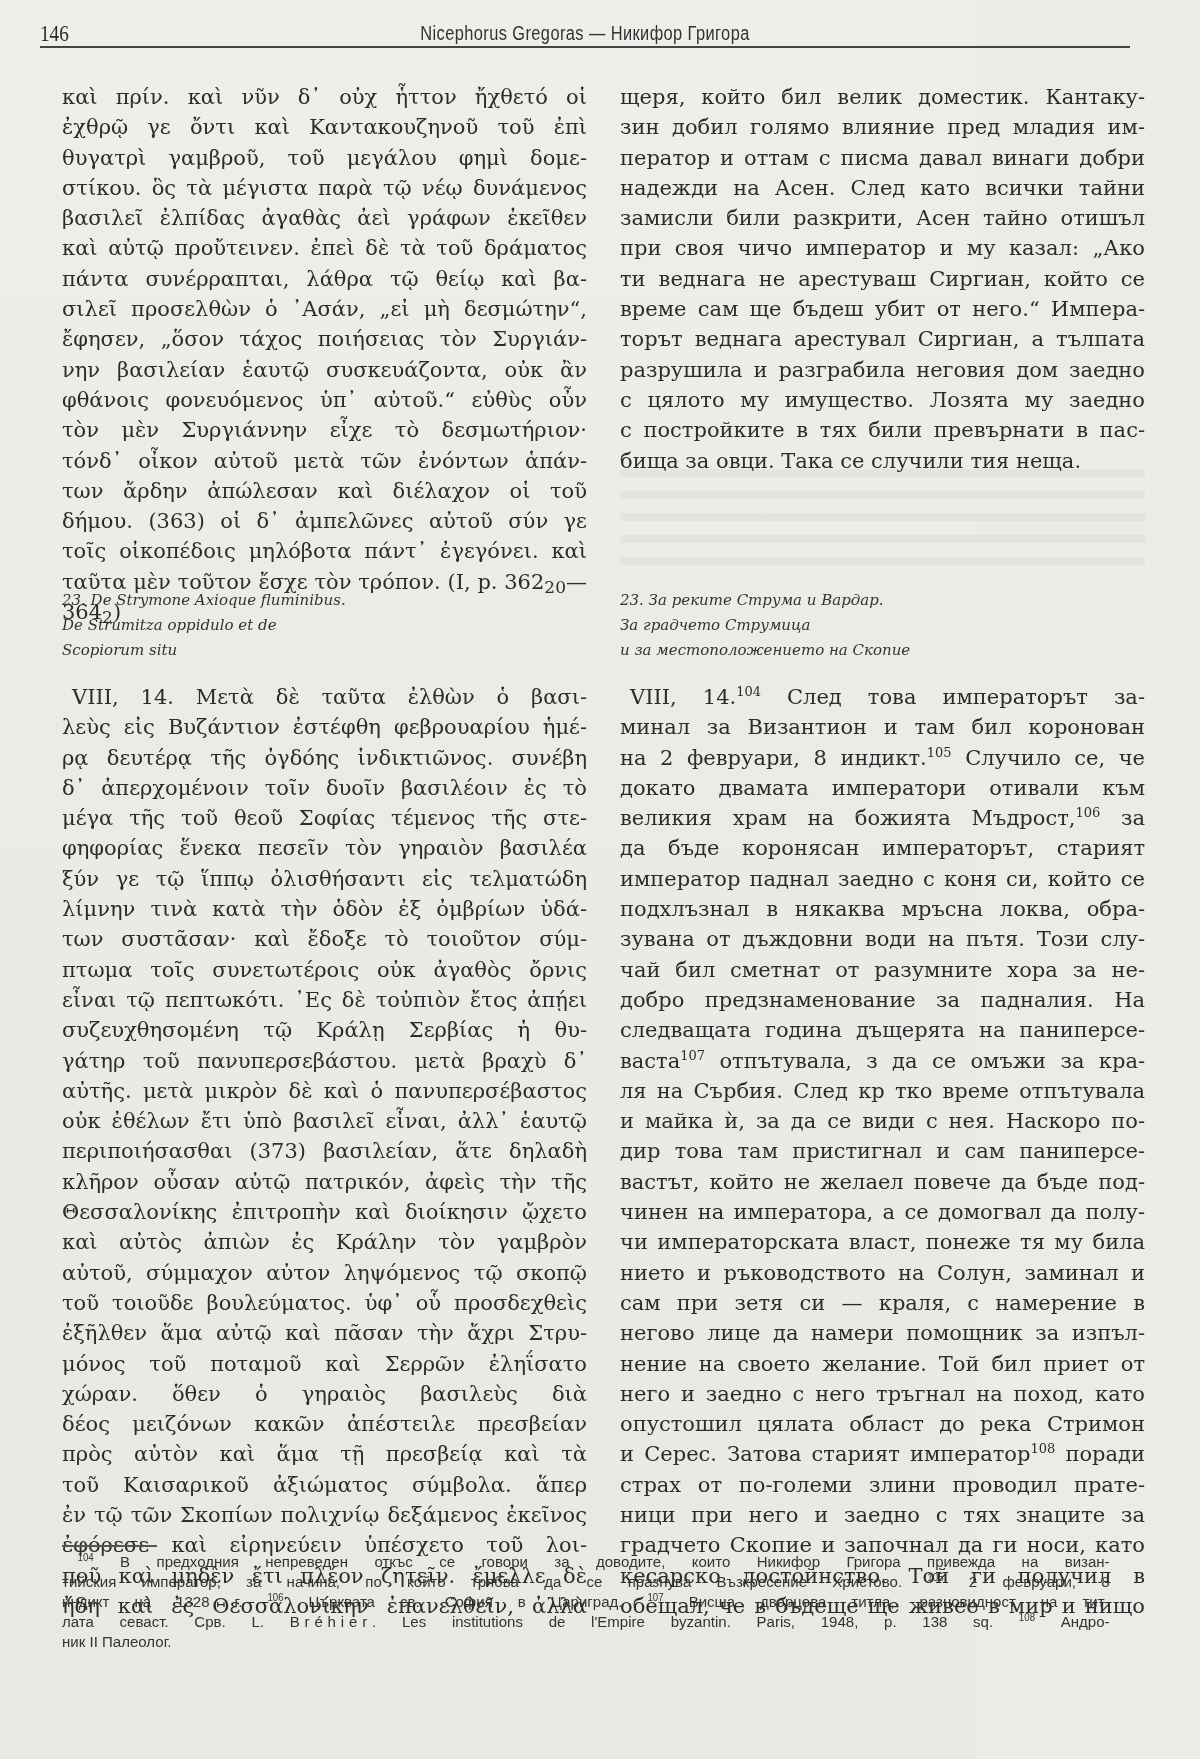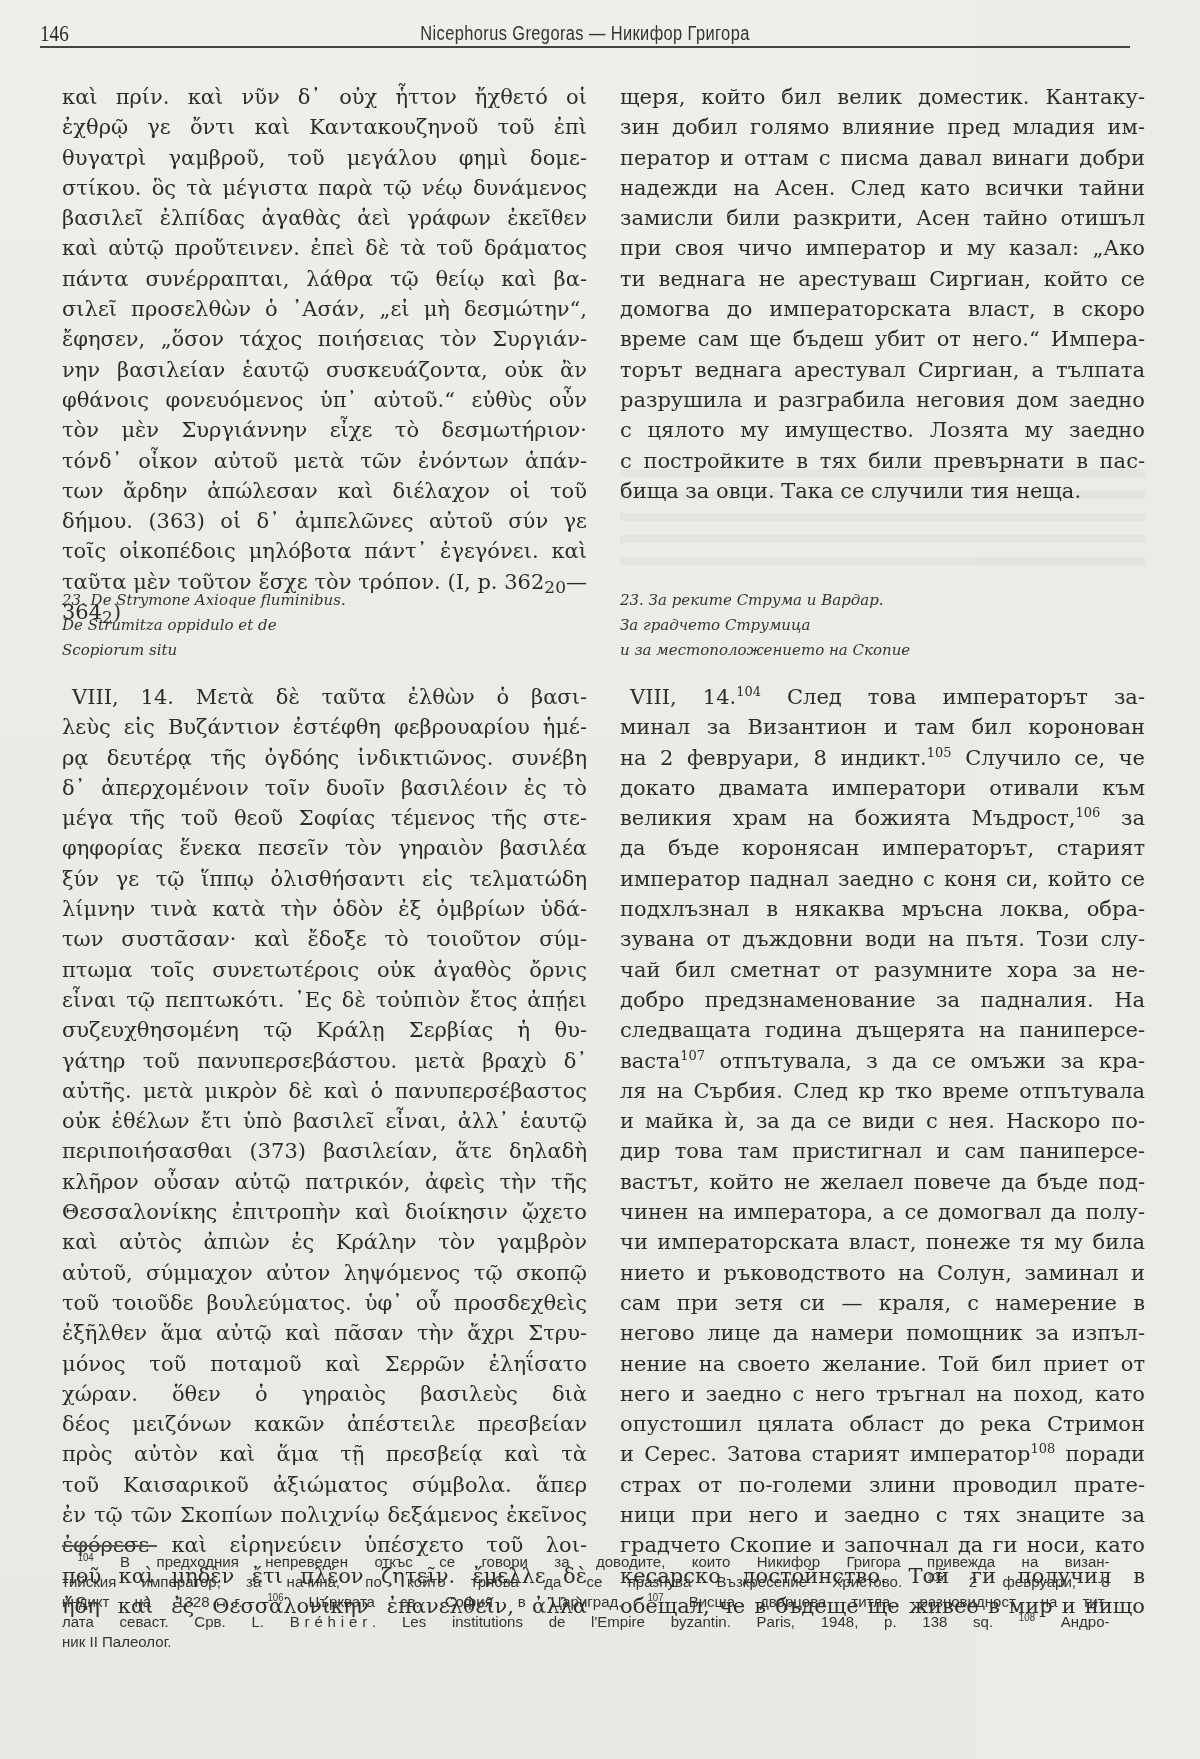--- a/index.html
+++ b/index.html
@@ -117,21 +117,20 @@
     </div>
 
   <div class="col col-right" id="bg-top">
       <div class="line">щеря, който бил велик доместик. Кантаку-</div>
       <div class="line">зин добил голямо влияние пред младия им-</div>
       <div class="line">ператор и оттам с писма давал винаги добри</div>
       <div class="line">надежди на Асен. След като всички тайни</div>
       <div class="line">замисли били разкрити, Асен тайно отишъл</div>
       <div class="line">при своя чичо император и му казал: „Ако</div>
       <div class="line">ти веднага не арестуваш Сиргиан, който се</div>
-      <div class="line">домогва до императорската власт, в скоро</div>
       <div class="line">време сам ще бъдеш убит от него.“ Импера-</div>
       <div class="line">торът веднага арестувал Сиргиан, а тълпата</div>
       <div class="line">разрушила и разграбила неговия дом заедно</div>
       <div class="line">с цялото му имущество. Лозята му заедно</div>
       <div class="line">с постройките в тях били превърнати в пас-</div>
       <div class="line last">бища за овци. Така се случили тия неща.</div>
     </div>
 
   <div class="faint-bleed"></div>
 

